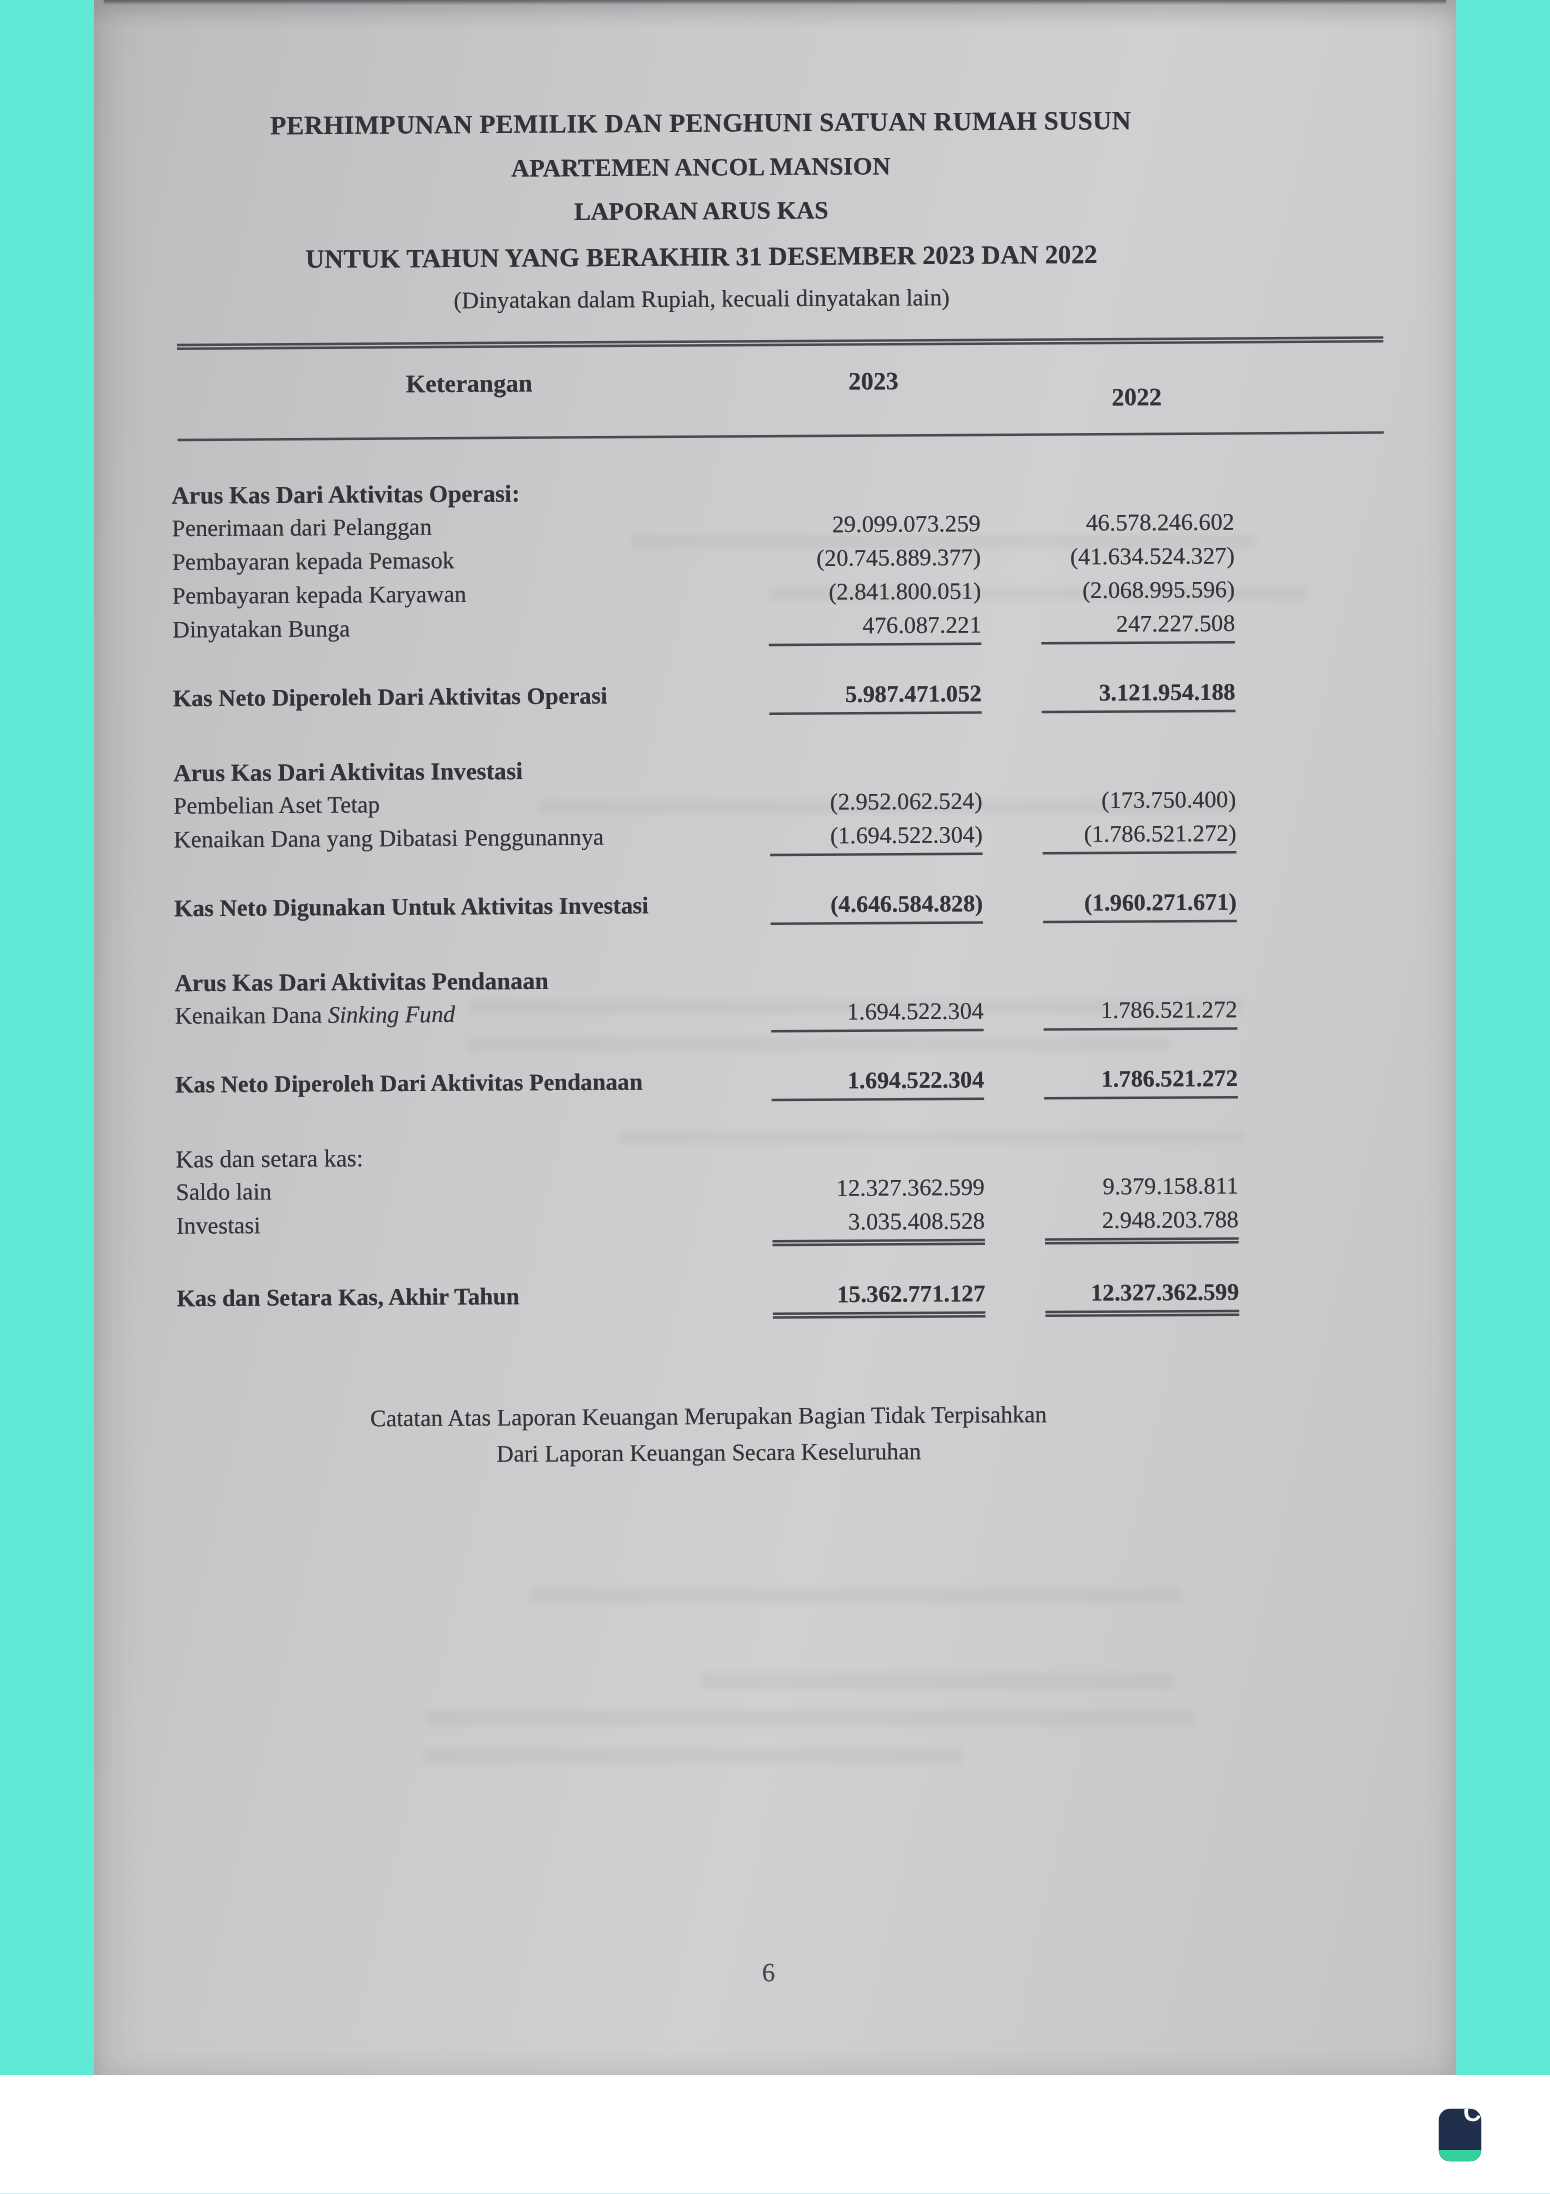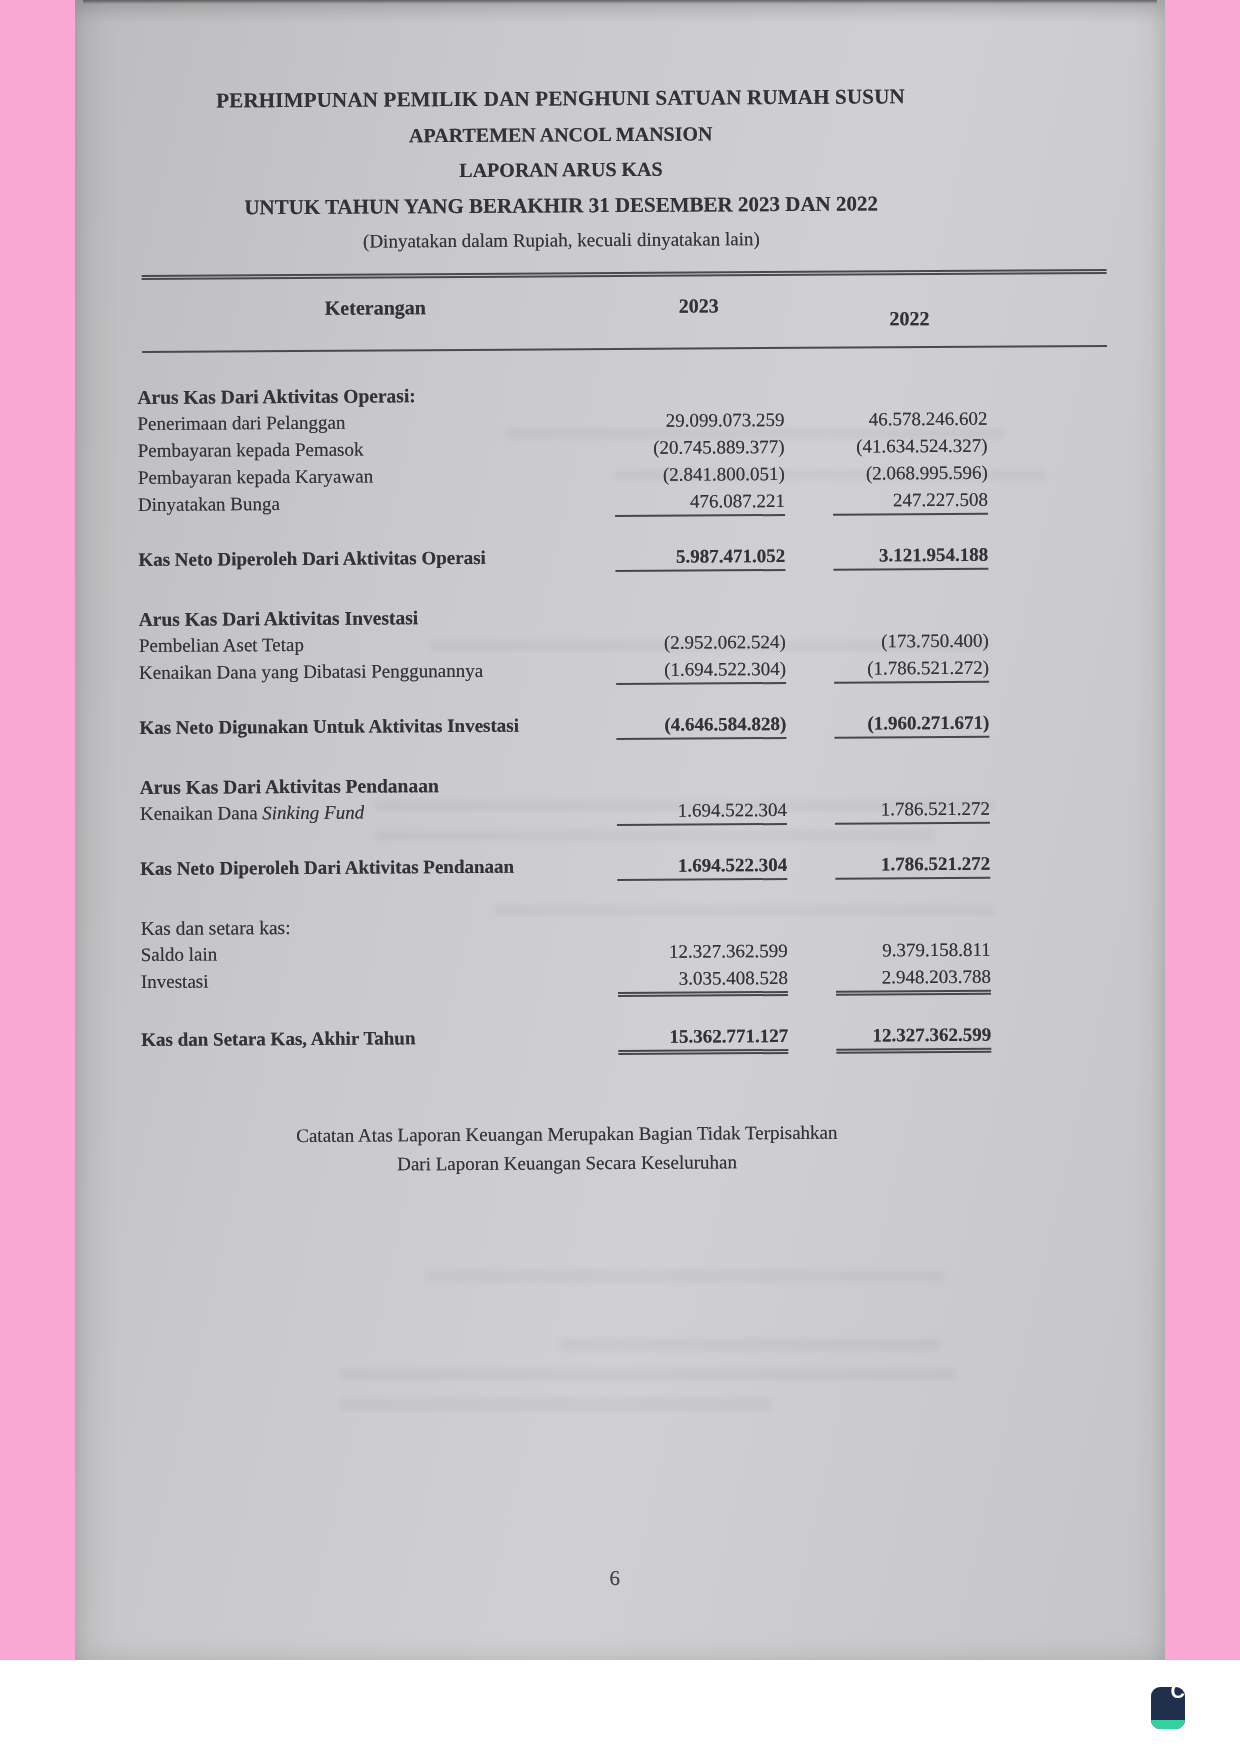--- a/index.html
+++ b/index.html
@@ -1,17 +1,17 @@
 <!DOCTYPE html>
 <html><head>
 <meta charset="utf-8">
 <style>
   * { margin:0; padding:0; box-sizing:border-box; }
   body { background:#ffffff; font-family:"Liberation Serif","DejaVu Serif",serif; }
-  .page { position:relative; width:1240px; height:1755px; background:#f9a8d4; overflow:hidden; }
+  .page { position:relative; width:1240px; height:1755px; background:#5eead4; overflow:hidden; }
 
   
   .paper {
     position:absolute; left:75px; top:0; width:1090px; height:1660px;
     background:linear-gradient(103deg,#bcbcbe 0%,#c9c9cb 30%,#d0d0d2 58%,#c5c5c7 100%);
     box-shadow: inset 18px 0 30px rgba(0,0,0,0.07),
                 inset -14px 0 26px rgba(0,0,0,0.05),
                 inset 0 10px 16px rgba(0,0,0,0.12);
   }
   .paper-top-edge {

